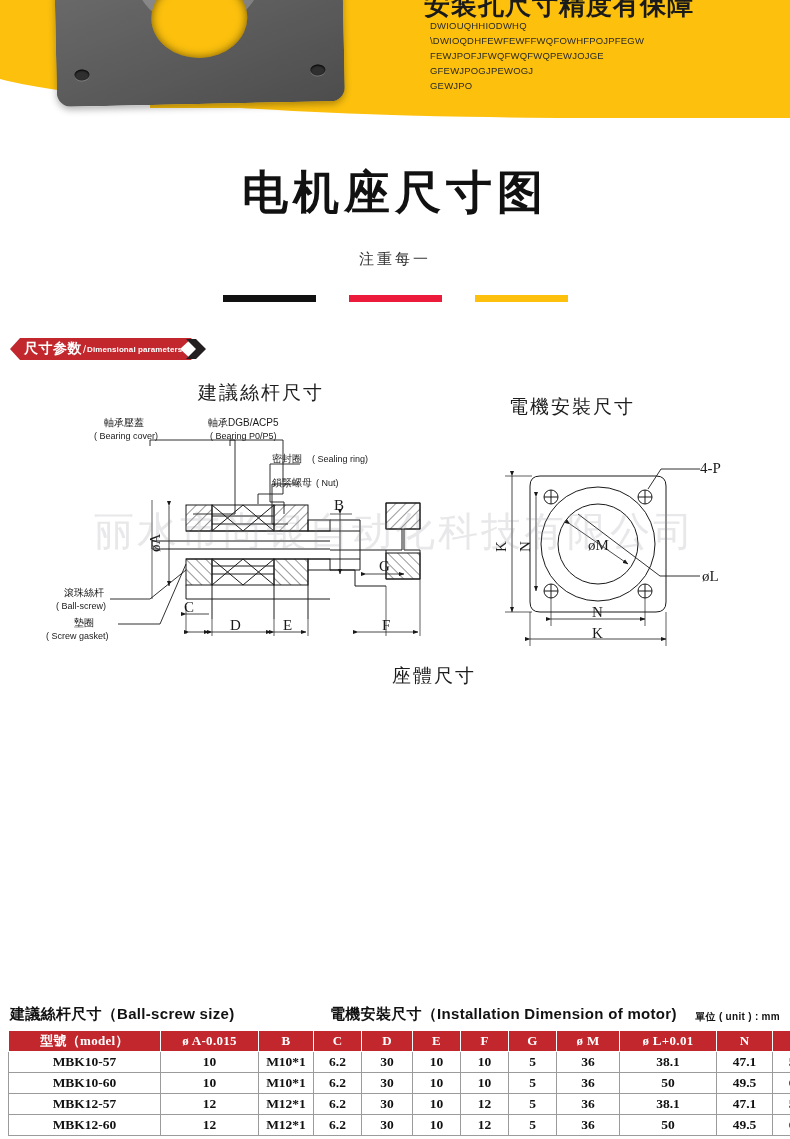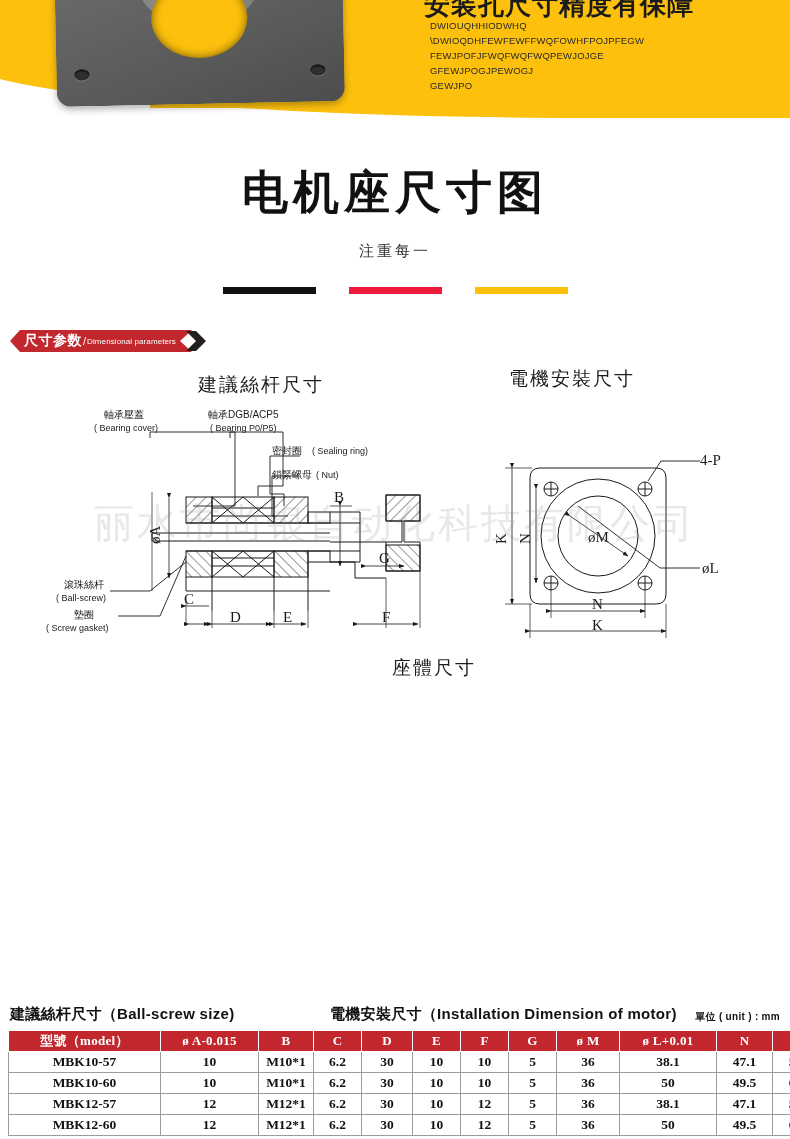--- a/index.html
+++ b/index.html
@@ -85,21 +85,21 @@
 
   
   .heading-wrap { text-align: center; margin-top: 44px; }
   .heading-main {
     font-size: 46px;
     font-weight: bold;
     color: #111111;
     letter-spacing: 5px;
   }
   .heading-sub {
-    margin-top: 18px;
+    margin-top: 26px;
     font-size: 15px;
     color: #333333;
     letter-spacing: 3px;
   }
   .rule-row {
     margin-top: 26px;
     display: flex;
     justify-content: center;
     gap: 33px;
   }
@@ -119,21 +119,21 @@
     width: 182px; height: 22px;
     background: #c1272d;
     clip-path: polygon(10px 0, 182px 0, 170px 50%, 182px 100%, 10px 100%, 0 50%);
     color: #ffffff;
     display: flex;
     align-items: center;
     padding-left: 14px;
   }
   .sec-cn { font-size: 14px; font-weight: bold; letter-spacing: 0.5px; }
   .sec-slash { font-size: 11px; margin: 0 1px; }
-  .sec-en { font-size: 8px; font-weight: normal; letter-spacing: 0.1px; }
+  .sec-en { font-size: 8px; font-weight: bold; letter-spacing: 0.1px; }
   .sec-chev {
     position: absolute;
     left: 176px; top: 1px;
     width: 20px; height: 20px;
     background: #231f20;
     clip-path: polygon(0 0, 10px 0, 20px 50%, 10px 100%, 0 100%, 10px 50%);
   }
 
   
   .draw-area {
@@ -245,21 +245,21 @@
     <span class="sec-en">Dimensional parameters</span>
   </div>
   <div class="sec-chev"></div>
 </div>
 
 <div class="draw-area">
 
   <div class="watermark">丽水市尚银自动化科技有限公司</div>
 
   <div class="dtitle" style="left:198px; top:6px;">建議絲杆尺寸</div>
-  <div class="dtitle" style="left:509px; top:0;">電機安裝尺寸</div>
+  <div class="dtitle" style="left:509px; top:20px;">電機安裝尺寸</div>
   <div class="dtitle" style="left:392px; top:289px;">座體尺寸</div>
 
   <svg class="drawing" width="790" height="595" viewBox="0 0 790 595">
     <defs>
       <pattern id="hatchA" width="7" height="7" patternTransform="rotate(45)" patternUnits="userSpaceOnUse">
         <line x1="0" y1="0" x2="0" y2="7" stroke="#1a1a1a" stroke-width="0.9"></line>
       </pattern>
       <pattern id="hatchB" width="7" height="7" patternTransform="rotate(-45)" patternUnits="userSpaceOnUse">
         <line x1="0" y1="0" x2="0" y2="7" stroke="#1a1a1a" stroke-width="0.9"></line>
       </pattern>

